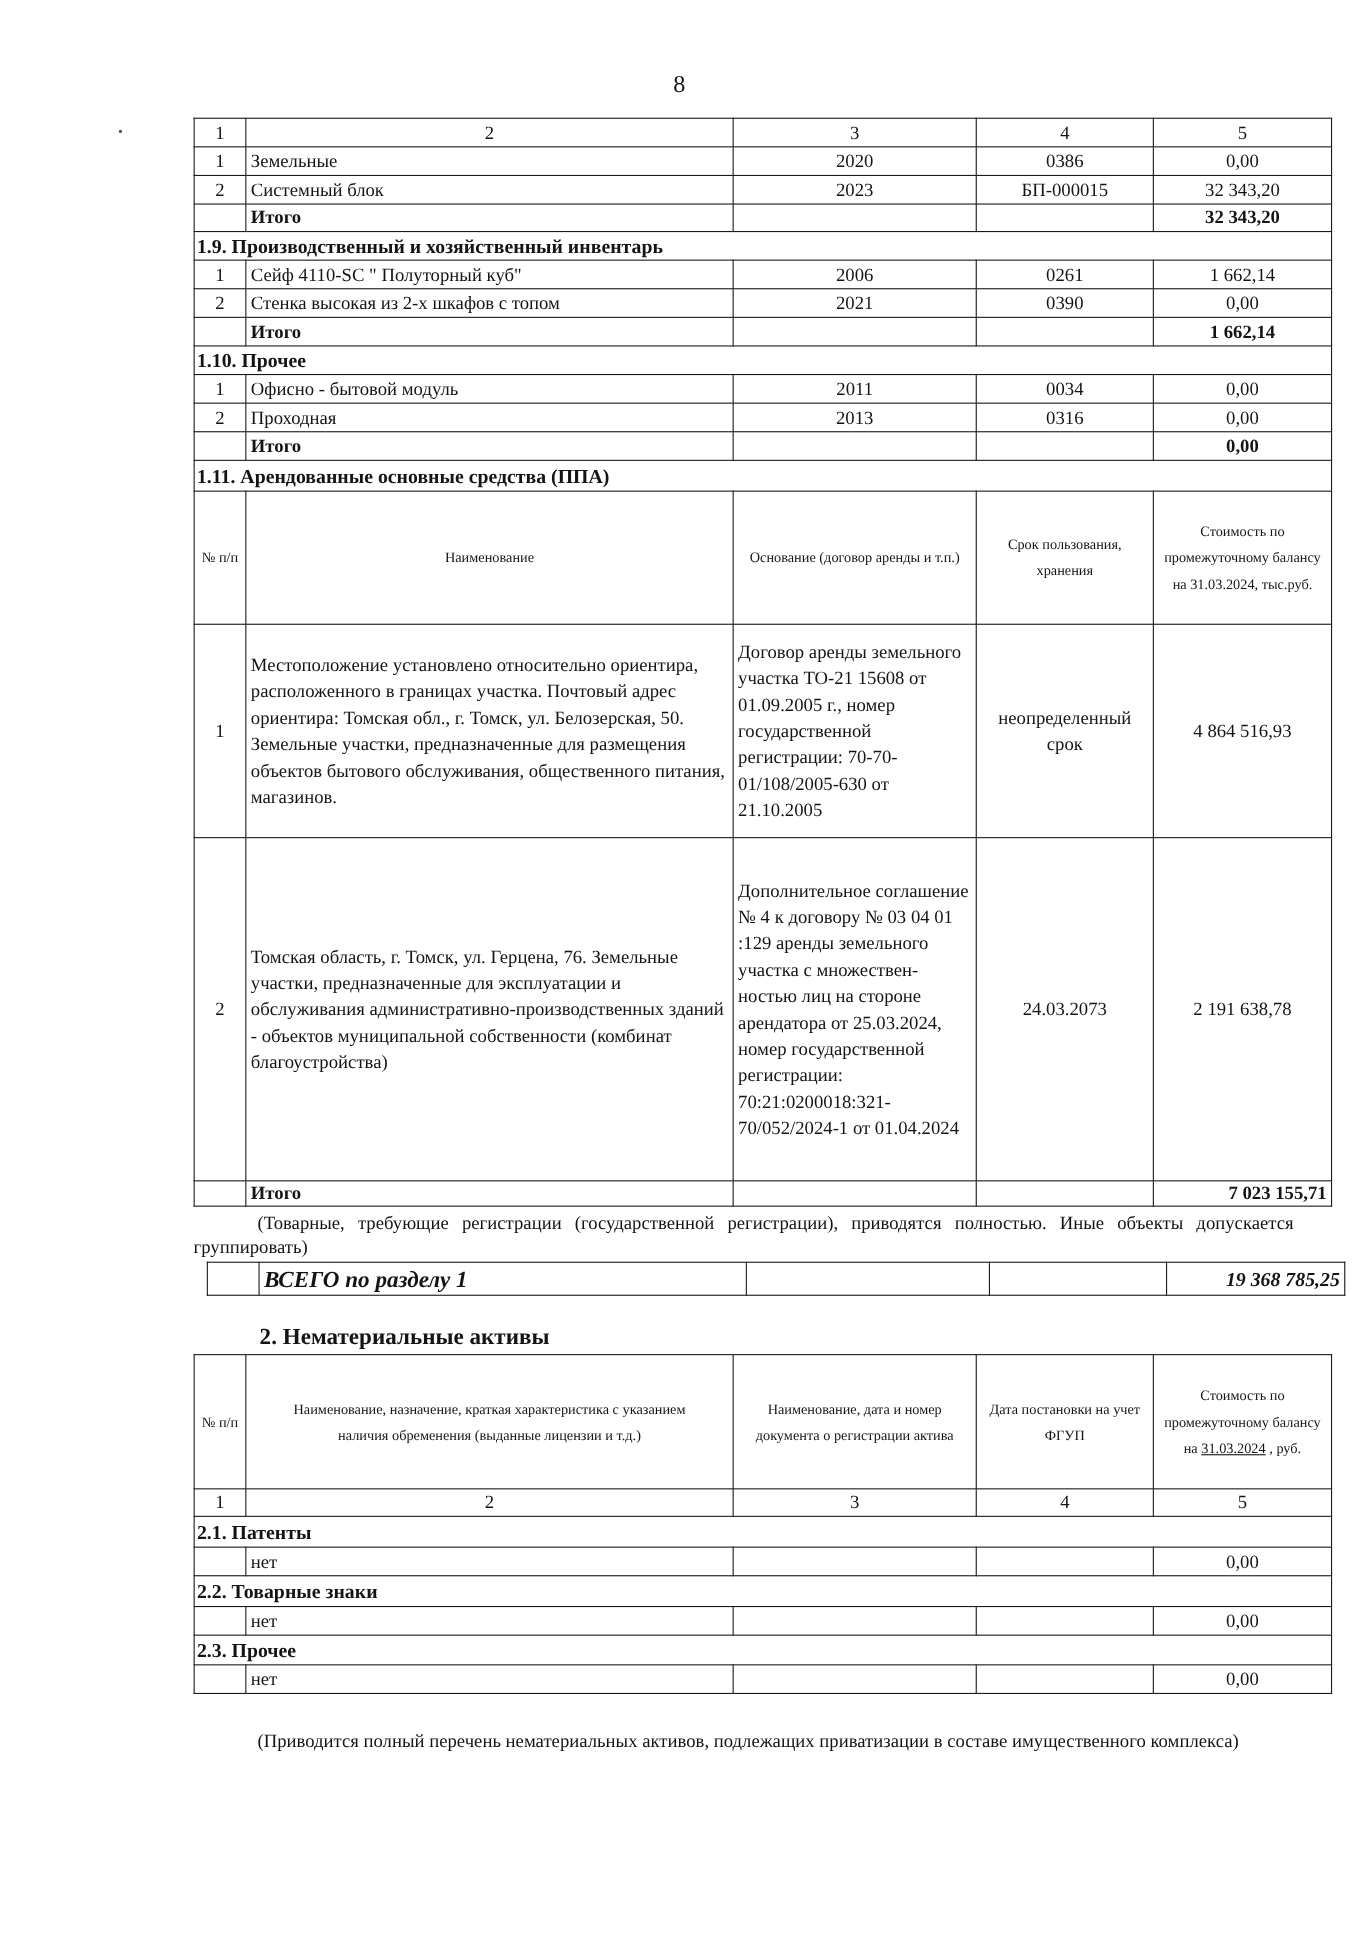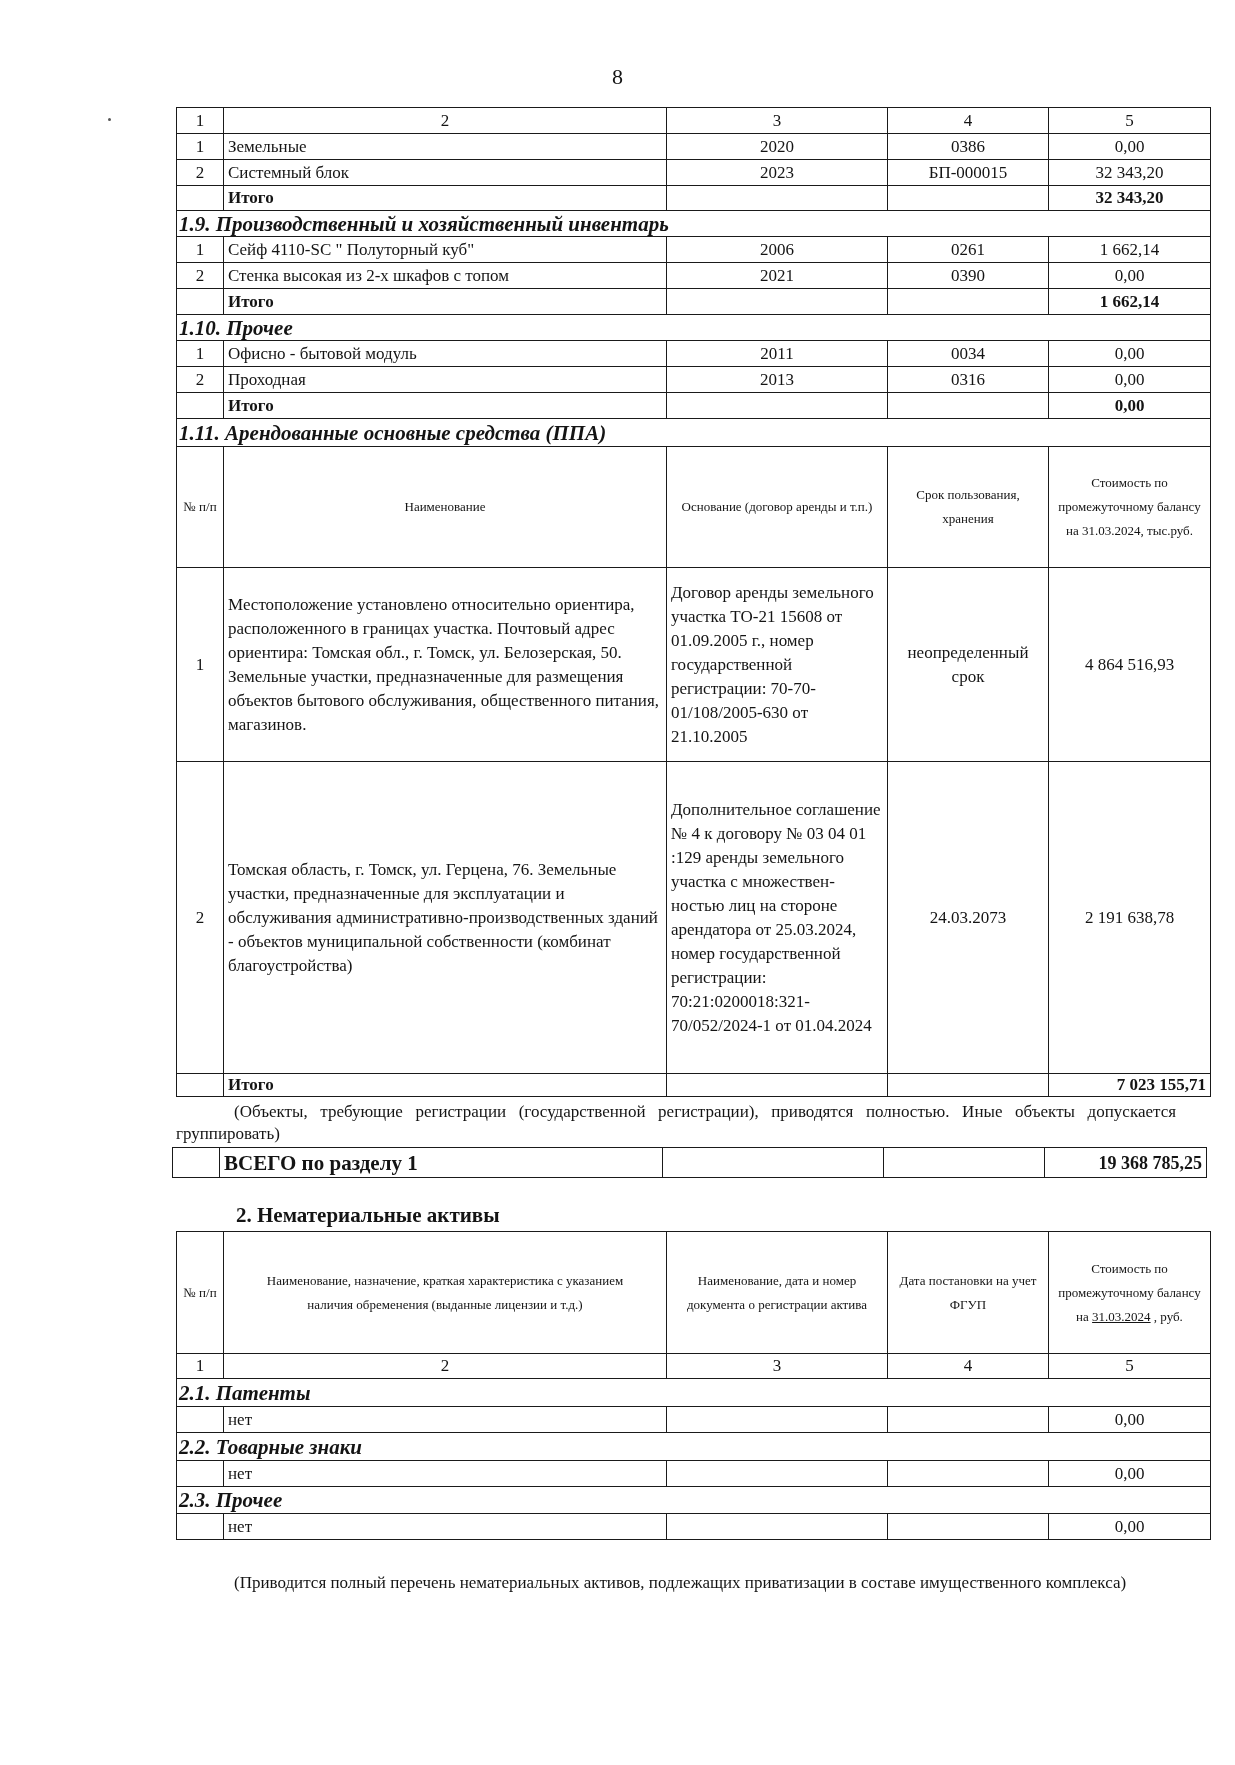--- a/index.html
+++ b/index.html
@@ -7,21 +7,21 @@
     width: 1235px; height: 1765px; position: relative; overflow: hidden;
     font-family: "Liberation Serif", "DejaVu Serif", serif; color: #141414;
   }
   .pagenum { position: absolute; left: 0; width: 1235px; top: 64px; text-align: center; font-size: 22px; }
   .dot { position: absolute; left: 108px; top: 118px; width: 3px; height: 3px; background: #555; border-radius: 50%; }
   table { border-collapse: collapse; position: absolute; table-layout: fixed; }
   td { border: 1.5px solid #1a1a1a; padding: 0 4px; font-size: 17px; line-height: 20px; vertical-align: middle; overflow: hidden; }
   .c { text-align: center; }
   .r { text-align: right; }
   .b { font-weight: bold; }
-  .sec { font-weight: bold; font-style: italic; font-size: 21px; padding-left: 2px; }
+  .sec { font-weight: bold; font-size: 18px; padding-left: 2px; }
   .hdr { font-size: 13px; line-height: 24px; text-align: center; }
   .wrap { line-height: 24px; }
   .big { font-size: 21px; font-weight: bold; }
   .note { position: absolute; font-size: 17px; line-height: 22px; text-align: justify; }
   .h2 { position: absolute; font-size: 21px; font-weight: bold; }
   .ul { text-decoration: underline; }
 </style>
 </head>
 <body>
 
@@ -143,23 +143,23 @@
   <tr style="height:23px">
     <td></td>
     <td class="b">Итого</td>
     <td></td>
     <td></td>
     <td class="r b">7 023 155,71</td>
   </tr>
 </tbody>
   </table>
 
-<div class="note" style="left:176px; top:1101px; width:1000px; text-indent:58px;">(Объекты, требующие регистрации (государственной регистрации), приводятся полностью. Иные объекты допускается группировать)</div>
-
-<table style="left:172px; top:1147px; width:1034px;">
+<div class="note" style="left:176px; top:1101px; width:1000px; text-indent:58px;">(Товарные, требующие регистрации (государственной регистрации), приводятся полностью. Иные объекты допускается группировать)</div>
+
+<table style="left:188px; top:1147px; width:1034px;font-style:italic;">
   <colgroup>
     <col style="width:47px">
       <col style="width:443px">
       <col style="width:221px">
       <col style="width:161px">
       <col style="width:162px">
   </colgroup>
   <tbody>
       <tr style="height:30px">
     <td></td>

